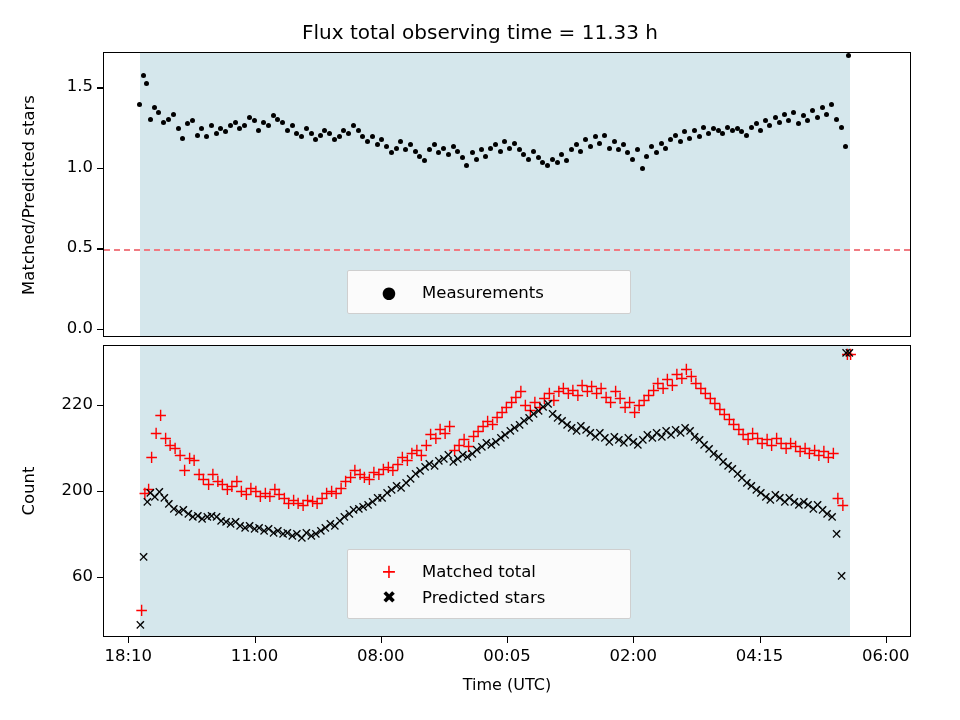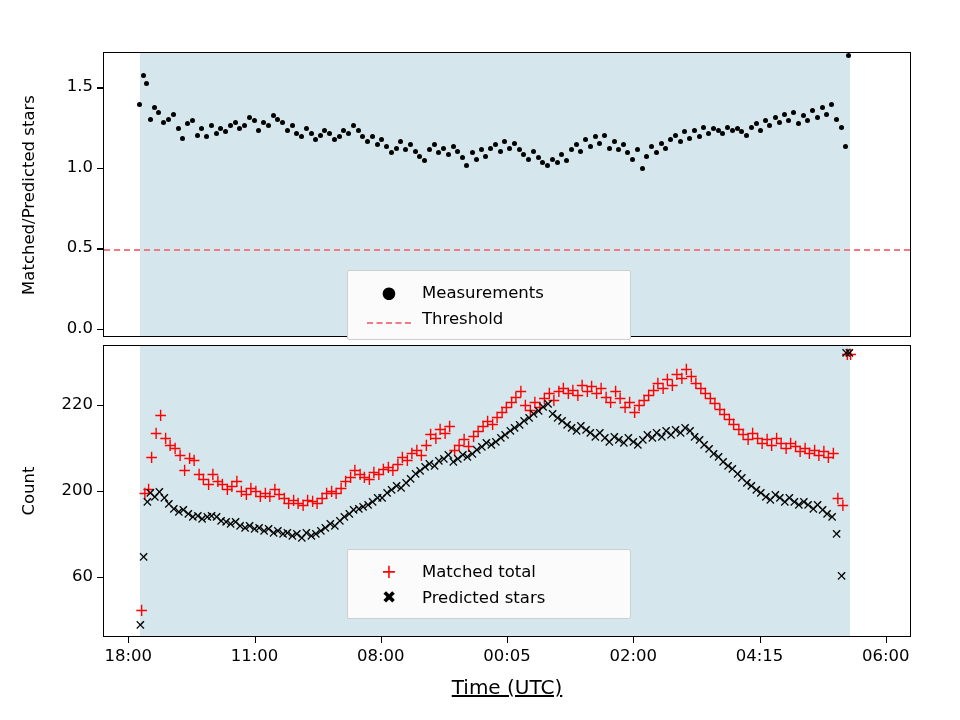--- a/index.html
+++ b/index.html
@@ -21,21 +21,21 @@
 
   .plotarea{position:absolute;left:0;top:0;right:0;bottom:0;overflow:hidden;}
 
   .tick{position:absolute;background:#000;}
   .ticklabel{position:absolute;font-size:16.5px;color:#000;white-space:nowrap;}
 
   .ylabel{
     position:absolute;font-size:16.5px;color:#000;
     transform-origin:0 0;transform:rotate(-90deg);white-space:nowrap;
   }
-  .xlabel{position:absolute;font-size:20px;color:#000;white-space:nowrap;text-decoration:underline;}
+  .xlabel{position:absolute;font-size:16px;color:#000;white-space:nowrap;}
 
   .dot{position:absolute;width:5px;height:5px;border-radius:50%;background:#000;}
   .thresh{position:absolute;height:0;border-top:2.2px dashed #f07b82;width:100%;left:0;}
 
   .marker{position:absolute;font-size:15px;line-height:1;font-family:"DejaVu Sans",sans-serif;}
   .plus{color:#ff0000;}
   .cross{color:#000000;}
 
   .legend{
     position:absolute;background:#fbfbfb;border:1px solid #cfcfcf;border-radius:2px;
@@ -44,20 +44,21 @@
   .legend .row{display:flex;align-items:center;height:26px;}
   .legend .sym{width:58px;text-align:center;display:inline-block;}
   .legend .lbl{padding-left:4px;}
   .dashsym{display:inline-block;width:44px;border-top:2.2px dashed #f07b82;height:0;}
 </style>
 </head>
 <body>
 
 <div id="page">
 
+  <div class="title">Flux total observing time = 11.33 h</div>
 
   <div class="panel" id="panel-top">
     <div class="plotarea" id="plot-top">
         <div class="shade" style="left: 35.7708px; width: 710.156px; top: 0px; bottom: 0px; height: 100%; background: rgb(213, 231, 236);"></div>
         <div class="dot" style="left: 33.4813px; top: 49.0254px;"></div>
         <div class="dot" style="left: 36.6375px; top: 20.0424px;"></div>
         <div class="dot" style="left: 40.425px; top: 28.0932px;"></div>
         <div class="dot" style="left: 43.5812px; top: 63.5169px;"></div>
         <div class="dot" style="left: 48px; top: 52.2458px;"></div>
         <div class="dot" style="left: 52.4187px; top: 57.0763px;"></div>
@@ -523,24 +524,20 @@
 
   <div class="ylabel" id="ylabel-top" style="left: 28px; top: 194.5px; transform: rotate(-90deg) translate(-50%, -50%);">Matched/Predicted stars</div>
   <div class="ylabel" id="ylabel-bot" style="left: 28px; top: 491px; transform: rotate(-90deg) translate(-50%, -50%);">Count</div>
   <div class="xlabel" id="xlabel" style="left: 507px; top: 675px; transform: translateX(-50%);">Time (UTC)</div>
 
   <div class="legend" id="legend-top" style="left: 347px; top: 270px; width: 258px;">
     <div class="row">
       <span class="sym">●</span>
       <span class="lbl">Measurements</span>
     </div>
-    <div class="row">
-      <span class="sym"><span class="dashsym"></span></span>
-      <span class="lbl">Threshold</span>
-    </div>
   </div>
 
   <div class="legend" id="legend-bot" style="left: 347px; top: 549px; width: 258px;">
     <div class="row">
       <span class="sym plus" style="font-size:19px">+</span>
       <span class="lbl">Matched total</span>
     </div>
     <div class="row">
       <span class="sym cross" style="font-size:17px">✖</span>
       <span class="lbl">Predicted stars</span>
@@ -555,21 +552,21 @@
     <div class="ticklabel" style="right: 867px; top: 156.932px; text-align: right;">1.0</div>
     <div class="tick" style="left: 97px; top: 87.4237px; width: 6px; height: 1.2px;"></div>
     <div class="ticklabel" style="right: 867px; top: 76.4237px; text-align: right;">1.5</div>
     <div class="tick" style="left: 97px; top: 576.882px; width: 6px; height: 1.2px;"></div>
     <div class="ticklabel" style="right: 867px; top: 565.882px; text-align: right;">60</div>
     <div class="tick" style="left: 97px; top: 491px; width: 6px; height: 1.2px;"></div>
     <div class="ticklabel" style="right: 867px; top: 480px; text-align: right;">200</div>
     <div class="tick" style="left: 97px; top: 405.118px; width: 6px; height: 1.2px;"></div>
     <div class="ticklabel" style="right: 867px; top: 394.118px; text-align: right;">220</div>
     <div class="tick" style="left: 128.25px; top: 637px; width: 1.2px; height: 6px;"></div>
-    <div class="ticklabel" style="left: 128.25px; top: 646px; transform: translateX(-50%);">18:00</div>
+    <div class="ticklabel" style="left: 128.25px; top: 646px; transform: translateX(-50%);">18:10</div>
     <div class="tick" style="left: 254.5px; top: 637px; width: 1.2px; height: 6px;"></div>
     <div class="ticklabel" style="left: 254.5px; top: 646px; transform: translateX(-50%);">11:00</div>
     <div class="tick" style="left: 380.75px; top: 637px; width: 1.2px; height: 6px;"></div>
     <div class="ticklabel" style="left: 380.75px; top: 646px; transform: translateX(-50%);">08:00</div>
     <div class="tick" style="left: 507px; top: 637px; width: 1.2px; height: 6px;"></div>
     <div class="ticklabel" style="left: 507px; top: 646px; transform: translateX(-50%);">00:05</div>
     <div class="tick" style="left: 633.25px; top: 637px; width: 1.2px; height: 6px;"></div>
     <div class="ticklabel" style="left: 633.25px; top: 646px; transform: translateX(-50%);">02:00</div>
     <div class="tick" style="left: 759.5px; top: 637px; width: 1.2px; height: 6px;"></div>
     <div class="ticklabel" style="left: 759.5px; top: 646px; transform: translateX(-50%);">04:15</div>

